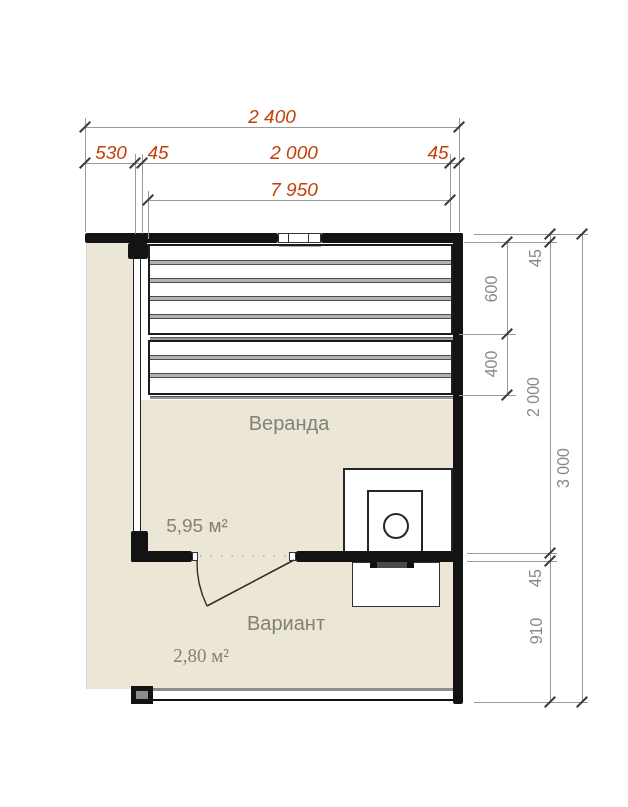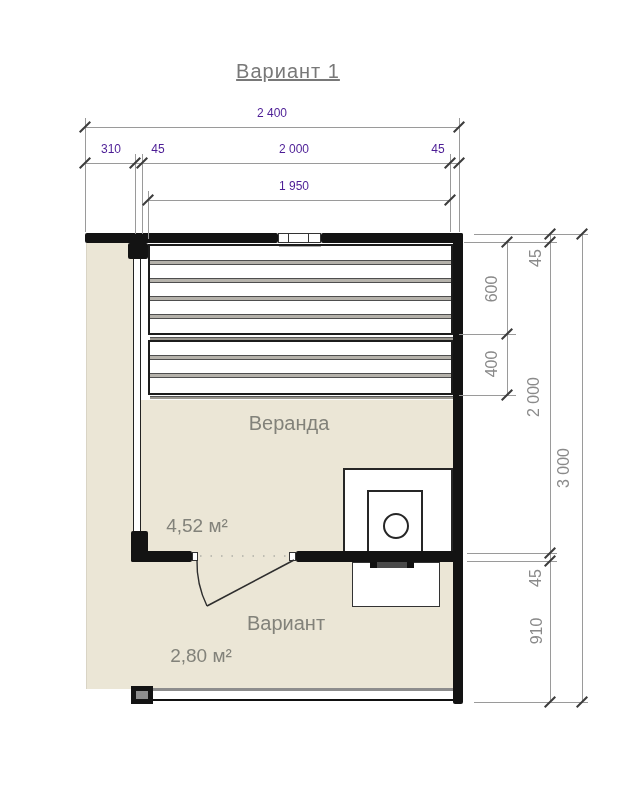--- a/index.html
+++ b/index.html
@@ -21,32 +21,31 @@
   .bench{position:absolute;background:#ffffff;border:2px solid #1c1c1c;box-sizing:border-box;}
   .slatline{position:absolute;left:0;right:0;height:3px;background:#b5b2ab;border-top:1px solid #4e4e4e;border-bottom:1px solid #4e4e4e;}
   .trim{position:absolute;height:2px;background:#9a978f;border-top:1px solid #555;}
   
   .box{position:absolute;background:#ffffff;border:2px solid #262626;box-sizing:border-box;}
   .thinbox{position:absolute;background:#ffffff;border:1.5px solid #333;box-sizing:border-box;}
   
   .dl-h{position:absolute;height:1px;background:#9a9a9a;}
   .dl-v{position:absolute;width:1px;background:#9a9a9a;}
   .tick{position:absolute;width:15px;height:2px;background:#3c3c3c;transform:translate(-7.5px,-1px) rotate(-45deg);}
-  .dimtext{position:absolute;color:#4c1d95;font-size:12px;white-space:nowrap;transform:translateX(-50%);}
+  .dimtext{position:absolute;color:#c2410c;font-size:19px;white-space:nowrap;transform:translateX(-50%);font-style:italic;}
   .dimtext-v{position:absolute;color:#8a8a8a;font-size:16px;white-space:nowrap;transform:translate(-50%,-50%) rotate(-90deg);}
   .roomtext{position:absolute;color:#82827a;font-size:20px;white-space:nowrap;transform:translateX(-50%);}
   .jamb{position:absolute;background:#ffffff;border:1px solid #333;box-sizing:border-box;}
   svg{position:absolute;left:0;top:0;}
 </style>
 </head>
 <body>
 
 <div id="canvas">
 
-  <div class="title">Вариант 1</div>
 
   <div class="floor" style="left:86px;top:243px;width:367px;height:446px;border-left:1px solid #d9d4c5;"></div>
   <div class="abs" style="left:140px;top:243px;width:313px;height:157px;background:#ffffff;"></div>
 
   <div class="bench" style="left:148px;top:244px;width:305px;height:91px;">
     <div class="slatline" style="top:14px;"></div>
     <div class="slatline" style="top:32px;"></div>
     <div class="slatline" style="top:50px;"></div>
     <div class="slatline" style="top:68px;"></div>
   </div>
@@ -85,51 +84,51 @@
     <line x1="200" y1="556" x2="288" y2="556" stroke="#b0b0a8" stroke-width="1.5" stroke-dasharray="1.5 9"></line>
     <path d="M 197 560 A 99 99 0 0 0 207 606" fill="none" stroke="#2e2e2e" stroke-width="1.4"></path>
     <line x1="294" y1="560" x2="207" y2="606" stroke="#2e2e2e" stroke-width="1.6"></line>
   </svg>
 
   <div class="abs" style="left:150px;top:688px;width:303px;height:13px;background:#fff;border-top:3px solid #8d8d8d;border-bottom:2px solid #111;box-sizing:border-box;"></div>
   <div class="abs" style="left:131px;top:686px;width:22px;height:18px;background:#131313;"></div>
   <div class="abs" style="left:136px;top:691px;width:12px;height:8px;background:#8d8d8d;"></div>
 
   <div class="roomtext" style="left:289px;top:412px;">Веранда</div>
-  <div class="roomtext" style="left:197px;top:515px;font-size:19px;">4,52 м²</div>
+  <div class="roomtext" style="left:197px;top:515px;font-size:19px;">5,95 м²</div>
   <div class="roomtext" style="left:286px;top:612px;">Вариант</div>
-  <div class="roomtext" style="left:201px;top:645px;font-size:19px;">2,80 м²</div>
+  <div class="roomtext" style="left:201px;top:645px;font-size:19px;font-family:Liberation Serif, serif;">2,80 м²</div>
 
   <div class="dl-v" style="left:85px;top:118px;height:114px;"></div>
   <div class="dl-v" style="left:135px;top:154px;height:80px;"></div>
   <div class="dl-v" style="left:142px;top:154px;height:80px;"></div>
   <div class="dl-v" style="left:148px;top:191px;height:48px;"></div>
   <div class="dl-v" style="left:450px;top:154px;height:78px;"></div>
   <div class="dl-v" style="left:459px;top:118px;height:114px;"></div>
 
   <div class="dl-h" style="left:85px;top:127px;width:375px;"></div>
   <div class="tick" style="left:85px;top:127px;"></div>
   <div class="tick" style="left:459px;top:127px;"></div>
   <div class="dimtext" style="left:272px;top:106px;">2 400</div>
 
   <div class="dl-h" style="left:85px;top:163px;width:375px;"></div>
   <div class="tick" style="left:85px;top:163px;"></div>
   <div class="tick" style="left:135px;top:163px;"></div>
   <div class="tick" style="left:142px;top:163px;"></div>
   <div class="tick" style="left:450px;top:163px;"></div>
   <div class="tick" style="left:459px;top:163px;"></div>
-  <div class="dimtext" style="left:111px;top:142px;">310</div>
+  <div class="dimtext" style="left:111px;top:142px;">530</div>
   <div class="dimtext" style="left:158px;top:142px;">45</div>
   <div class="dimtext" style="left:294px;top:142px;">2 000</div>
   <div class="dimtext" style="left:438px;top:142px;">45</div>
 
   <div class="dl-h" style="left:148px;top:200px;width:302px;"></div>
   <div class="tick" style="left:148px;top:200px;"></div>
   <div class="tick" style="left:450px;top:200px;"></div>
-  <div class="dimtext" style="left:294px;top:179px;">1 950</div>
+  <div class="dimtext" style="left:294px;top:179px;">7 950</div>
 
   <div class="dl-h" style="left:474px;top:234px;width:114px;"></div>
   <div class="dl-h" style="left:464px;top:242px;width:93px;"></div>
   <div class="dl-h" style="left:459px;top:334px;width:57px;"></div>
   <div class="dl-h" style="left:459px;top:395px;width:57px;"></div>
   <div class="dl-h" style="left:467px;top:553px;width:90px;"></div>
   <div class="dl-h" style="left:467px;top:561px;width:90px;"></div>
   <div class="dl-h" style="left:474px;top:702px;width:114px;"></div>
 
   <div class="dl-v" style="left:507px;top:242px;height:154px;"></div>

